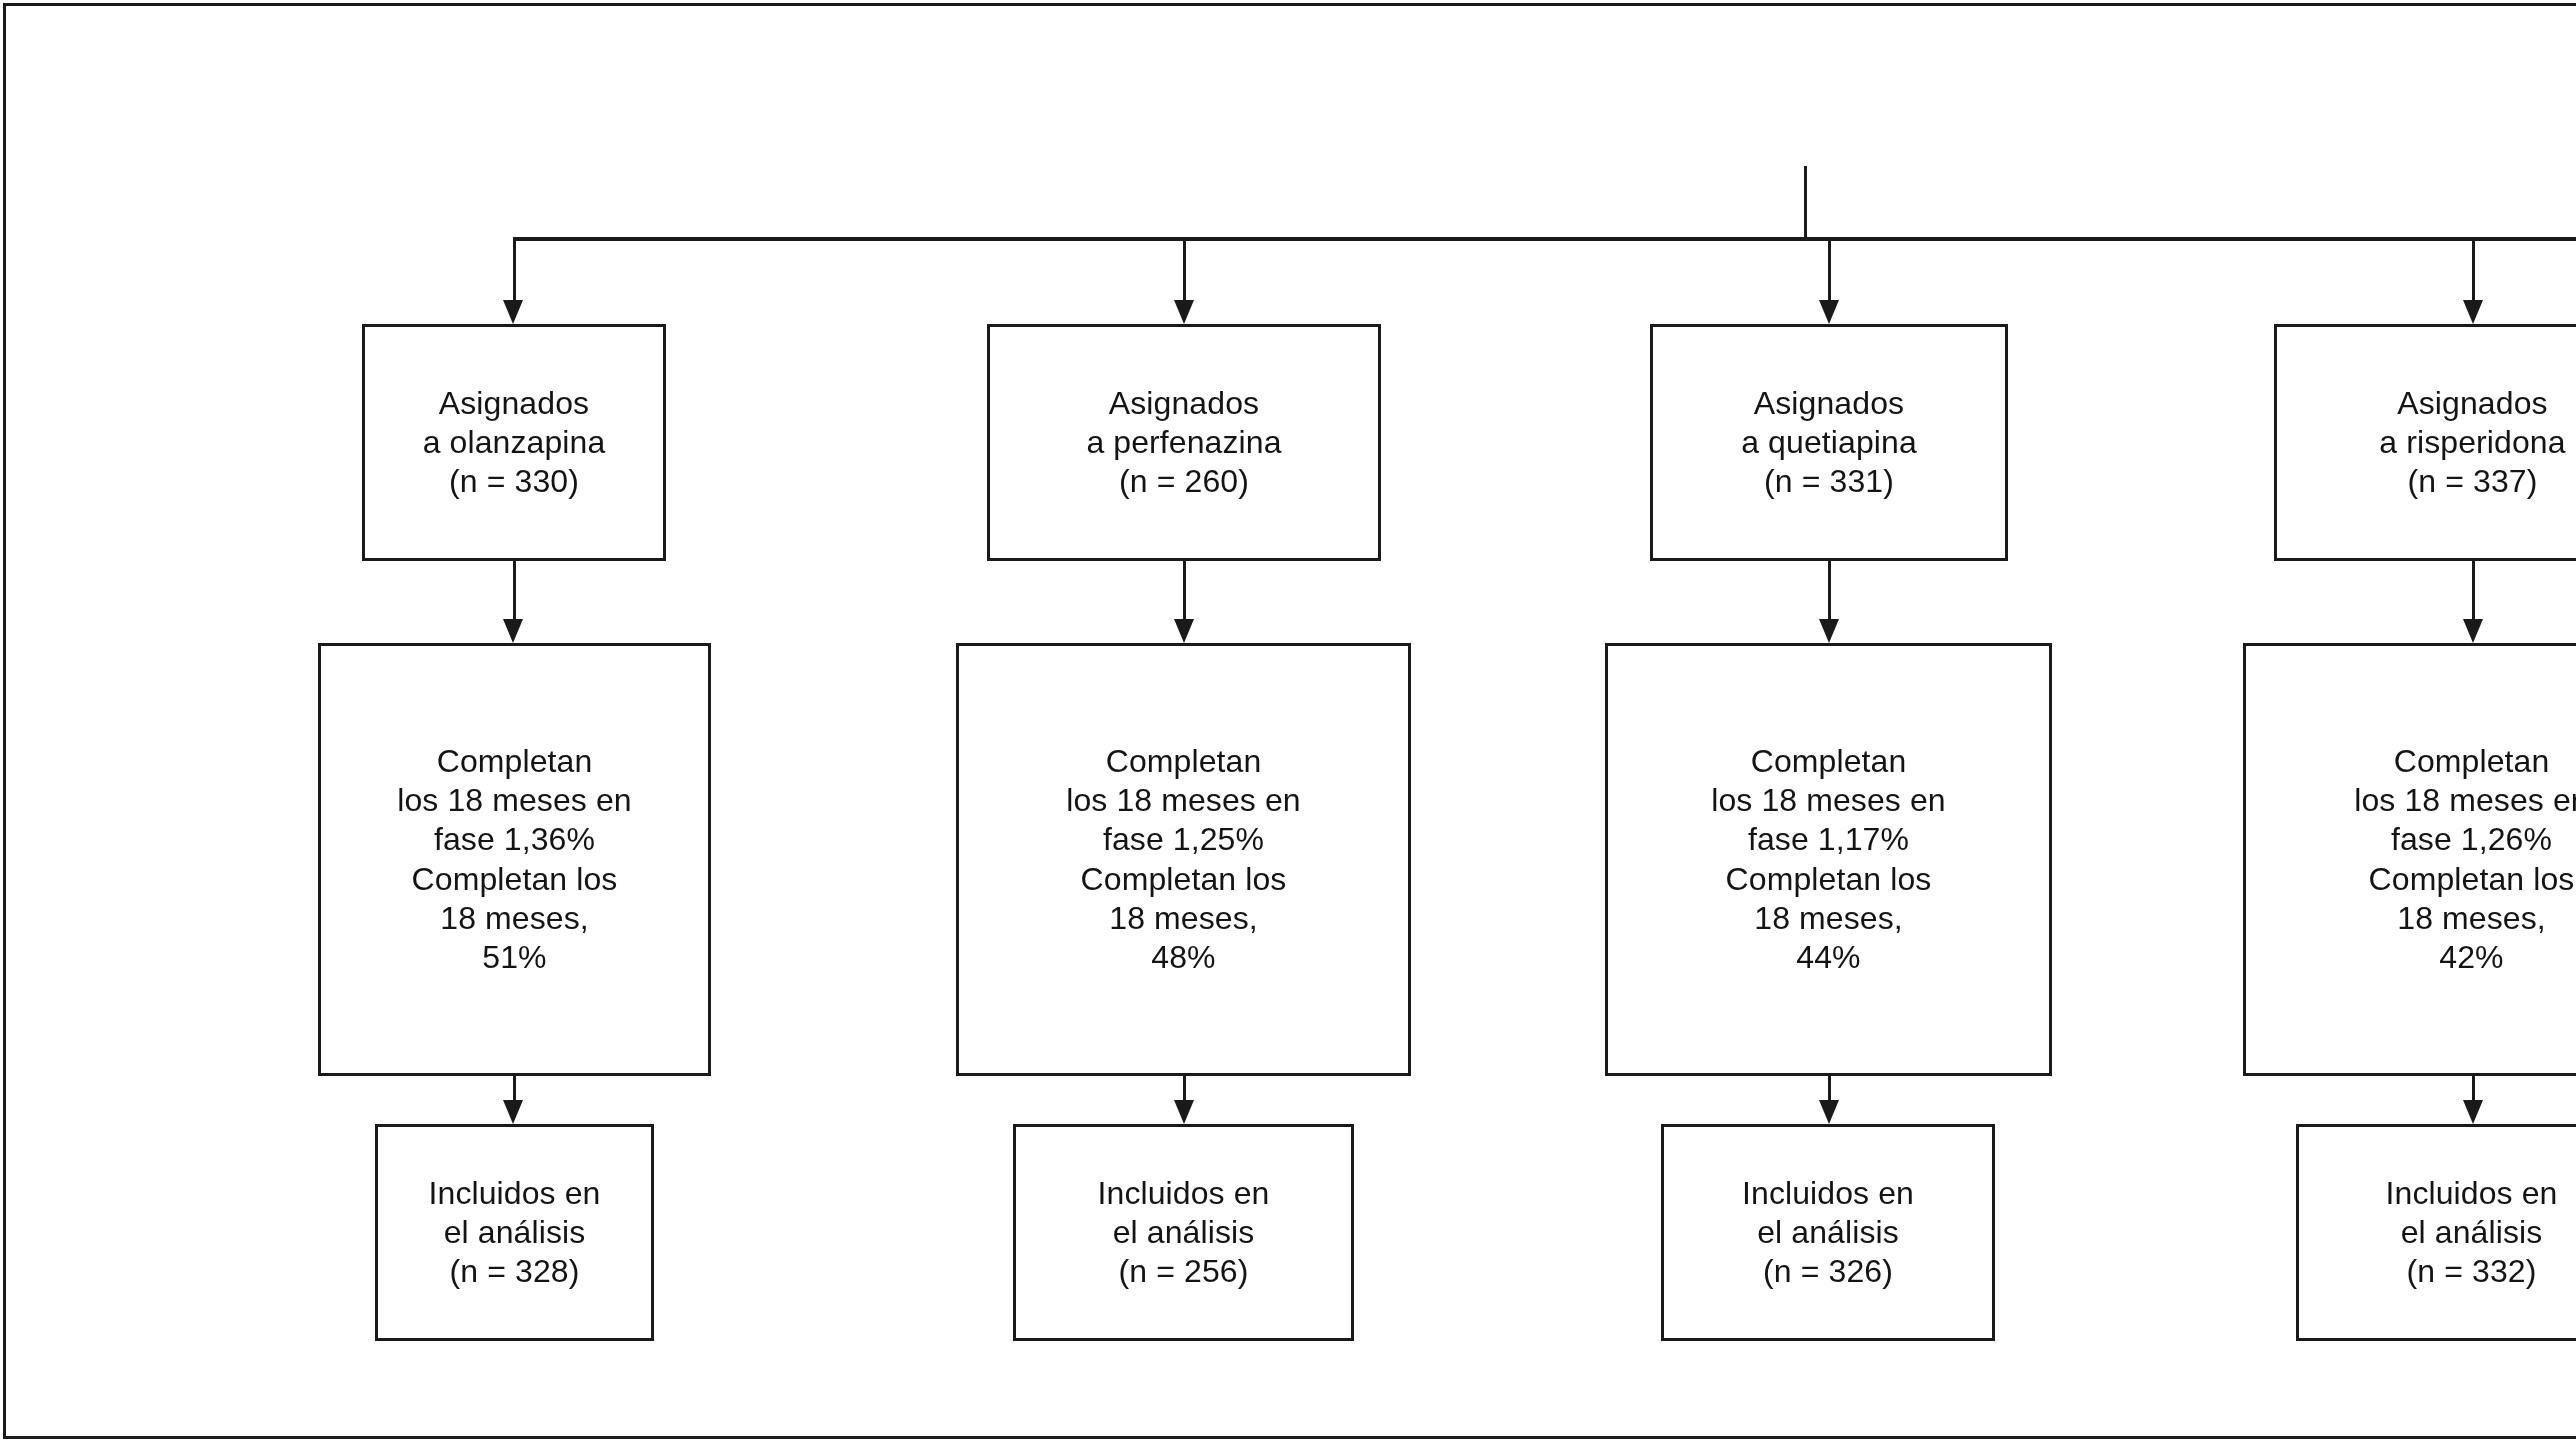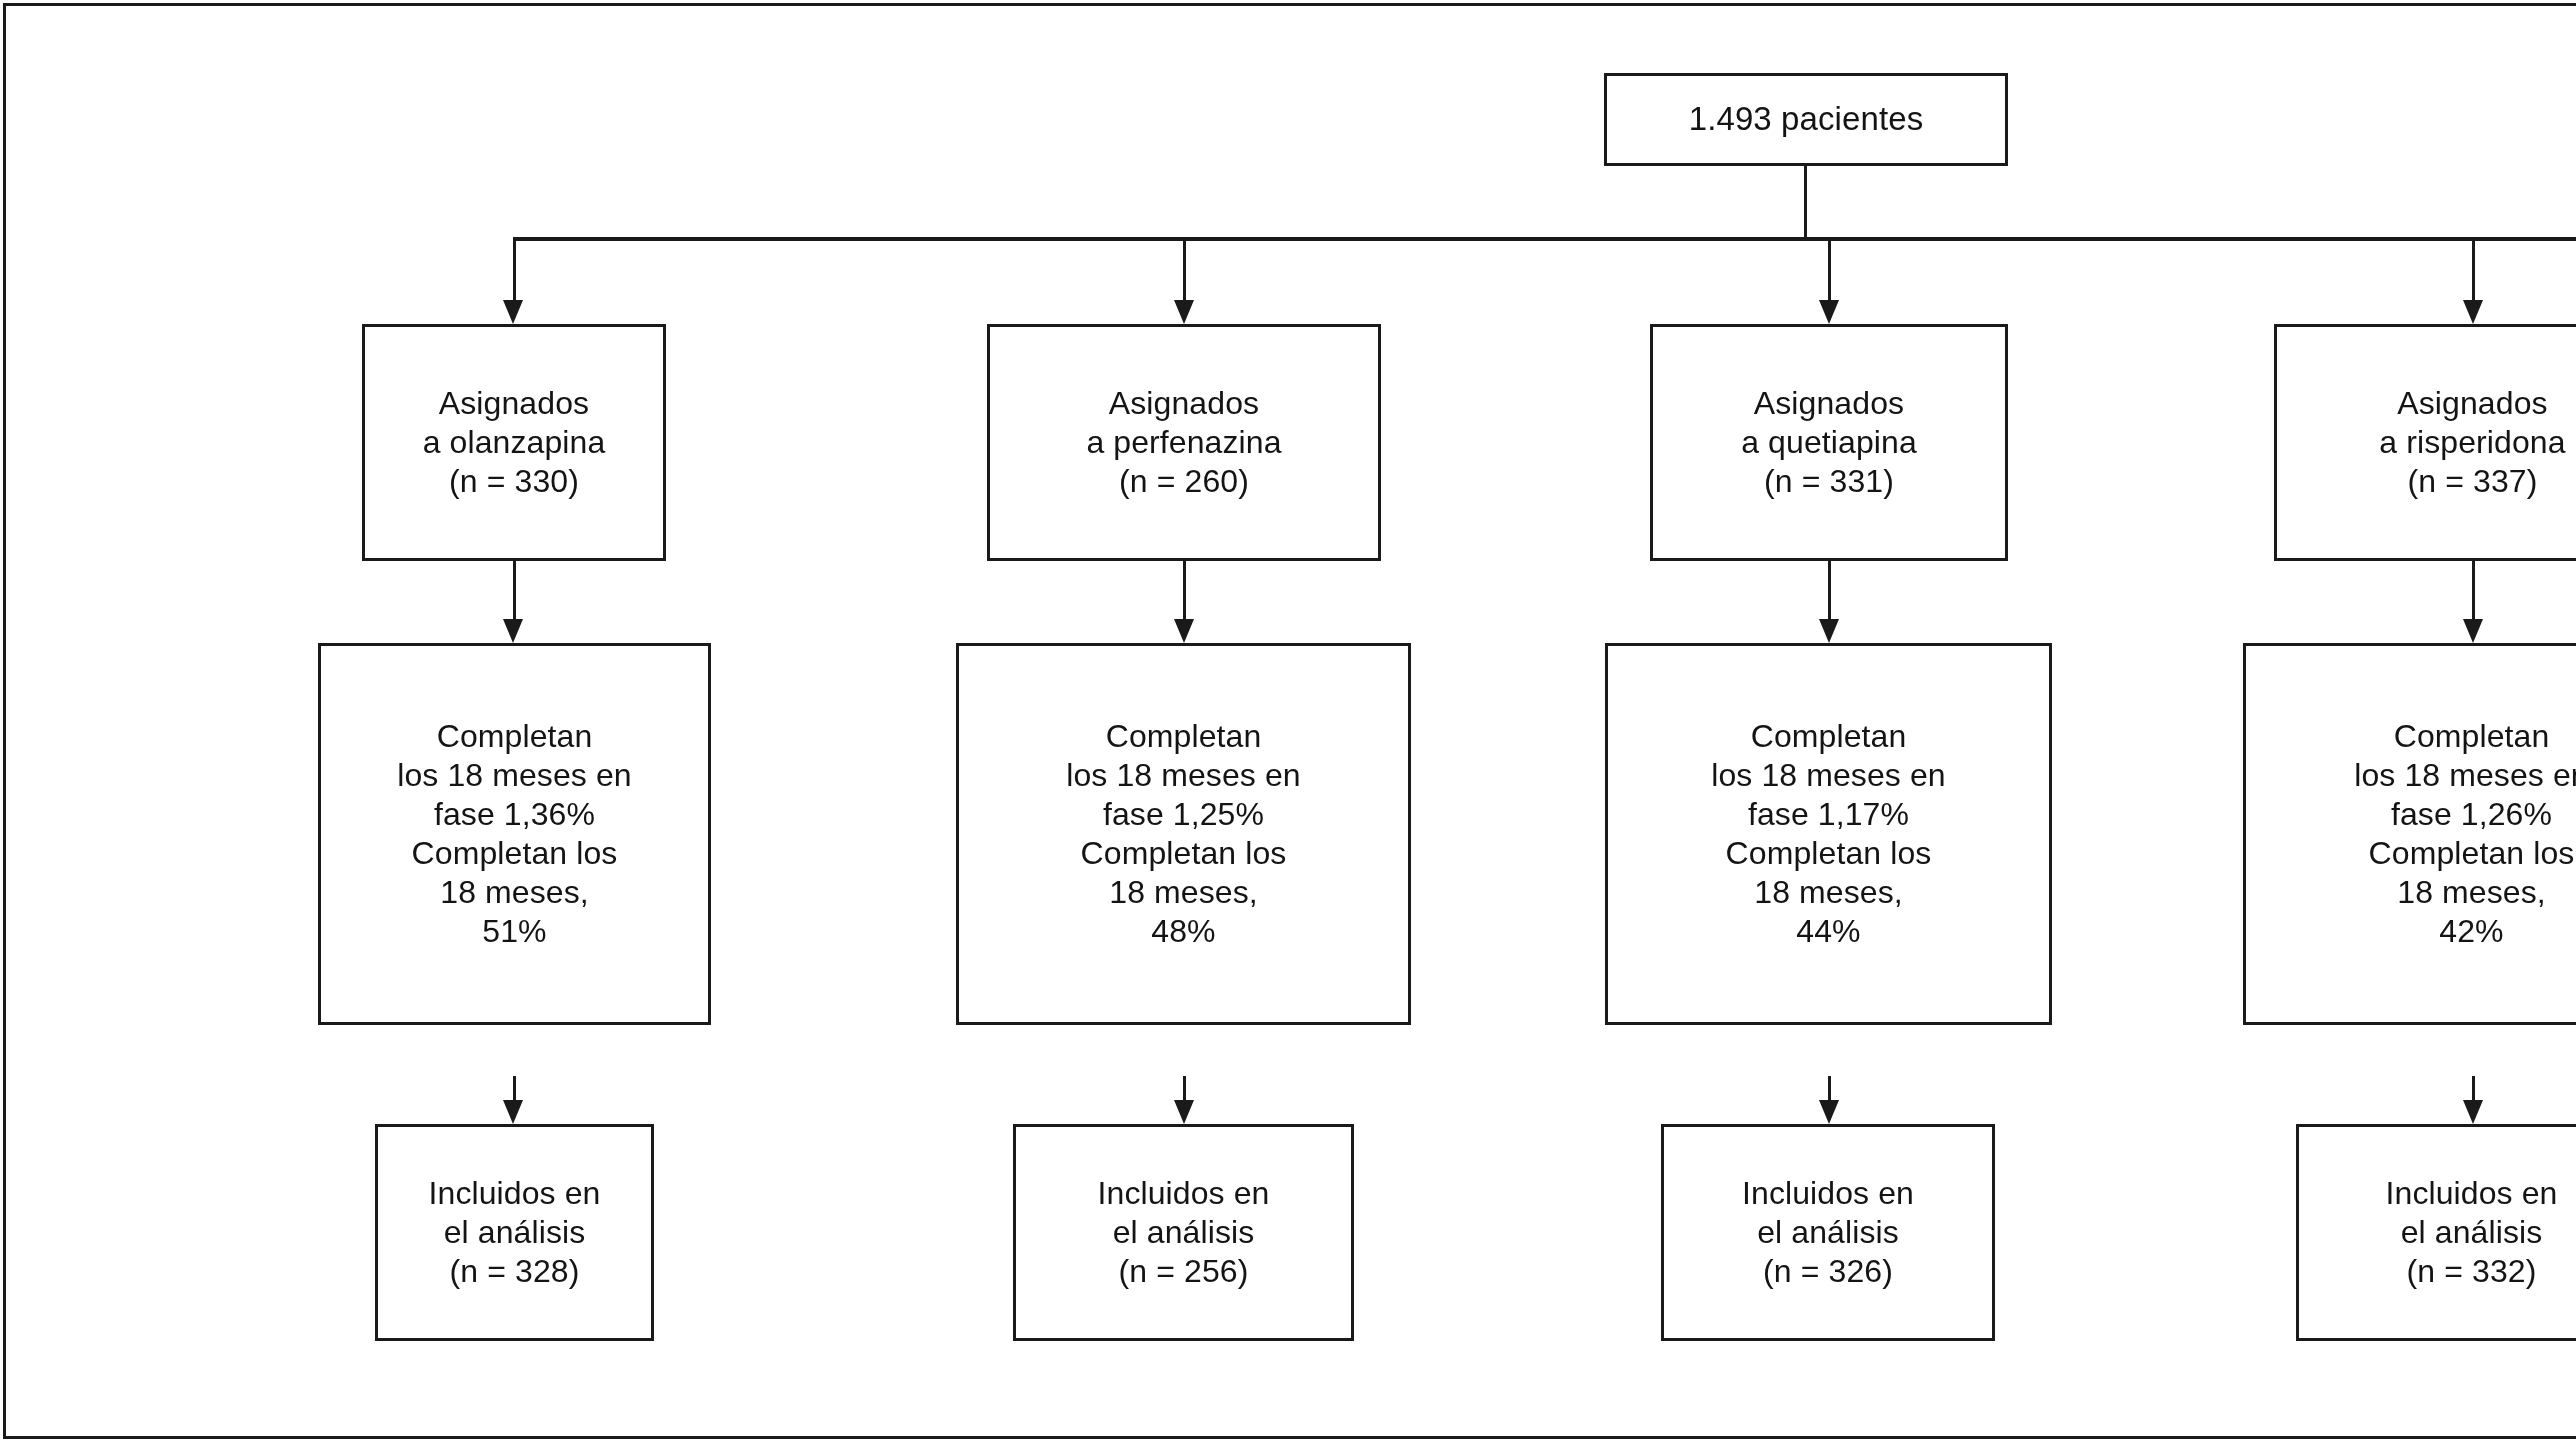--- a/index.html
+++ b/index.html
@@ -57,21 +57,21 @@
     font-size: 33px;
   }
   
   .node-assigned {
     top: 324px;
     height: 237px;
   }
   
   .node-completed {
     top: 643px;
-    height: 382px;
+    height: 433px;
   }
   
   .node-included {
     top: 1124px;
     height: 217px;
   }
   
   .conn {
     position: absolute;
     background: #1a1a1a;
@@ -86,23 +86,20 @@
     border-right: 10.8px solid transparent;
     border-top: 24px solid #1a1a1a;
   }
 </style>
 </head>
 <body>
 
 <div id="canvas">
   <div id="outer-frame"></div>
 
-  <div class="node" id="node-root">
-    <span class="node-text">1.493 pacientes</span>
-  </div>
 
   <div class="conn conn-v" style="left:1804px; top:166px; height:71px;"></div>
 
   <div class="conn conn-h" style="left:513px; top:237px; width:2841px;"></div>
 
   <div class="conn conn-v" style="left:513px; top:237px; height:67px;"></div>
   <div class="arrowhead" style="left:503px; top:300px;"></div>
   <div class="node node-assigned" style="left:362px; width:304px;">
     <span class="node-text">Asignados
 a olanzapina

